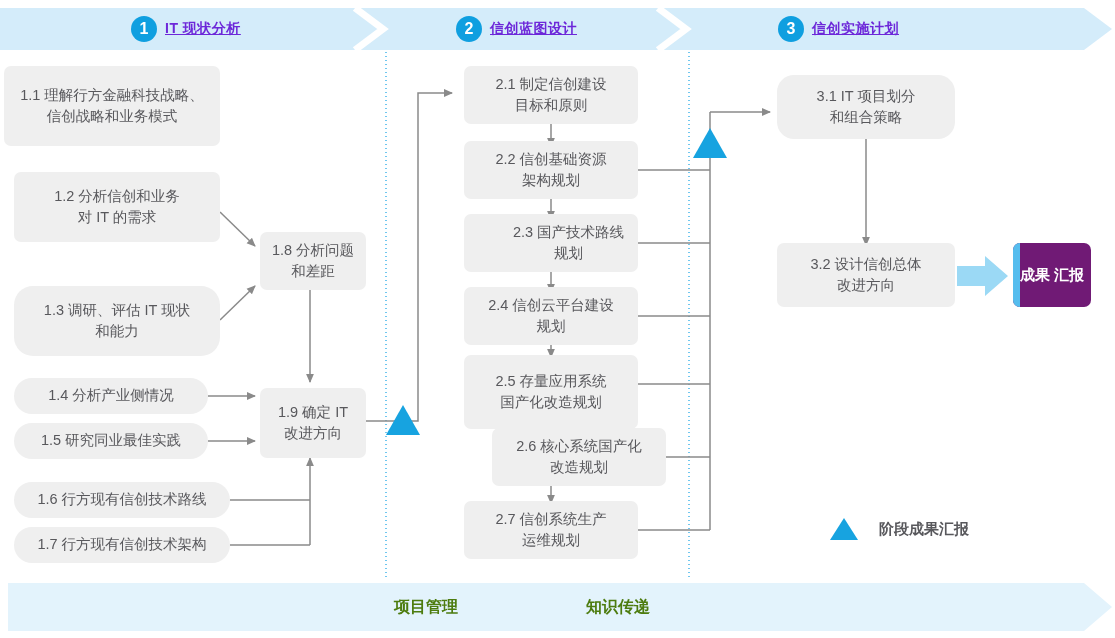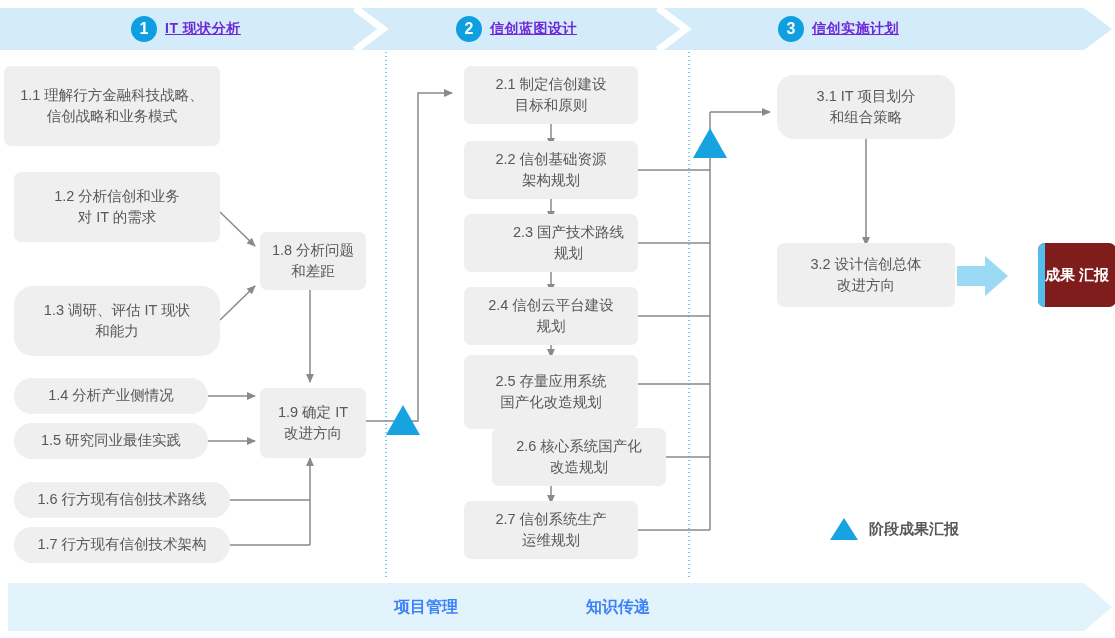--- a/index.html
+++ b/index.html
@@ -48,21 +48,21 @@
     color: #6d28d9;
     font-size: 14px;
     font-weight: bold;
     letter-spacing: 0.5px;
     text-decoration: underline;
   }
 
   
   .footer-label {
     position: absolute;
-    color: #3b82f6;
+    color: #4d7c0f;
     font-size: 16px;
     font-weight: bold;
     z-index: 5;
     white-space: nowrap;
   }
 
   
   .box {
     position: absolute;
     background: #efefef;
@@ -77,48 +77,47 @@
     box-sizing: border-box;
     padding: 4px 6px;
     z-index: 4;
   }
   .box.pill { border-radius: 18px; }
   .box .txt { display: block; }
 
   
   .result-chip {
     position: absolute;
-    background: #7f1d1d;
+    background: #701a75;
     border-radius: 7px;
     color: #ffffff;
     font-size: 15px;
     font-weight: bold;
     line-height: 1.3;
     display: flex;
     align-items: center;
     justify-content: center;
     text-align: center;
     z-index: 4;
-    margin-left: 25px;
   }
   .result-chip::before {
     content: "";
     position: absolute;
     left: 0; top: 0; bottom: 0;
     width: 7px;
     background: #55bdee;
     border-radius: 7px 0 0 7px;
   }
 
   
   .legend {
     position: absolute;
     display: flex;
     align-items: center;
-    gap: 11px;
+    gap: 21px;
     z-index: 5;
   }
   .legend-tri {
     width: 0; height: 0;
     border-left: 14px solid transparent;
     border-right: 14px solid transparent;
     border-bottom: 22px solid #17a3e0;
   }
   .legend-text {
     color: #58585c;

